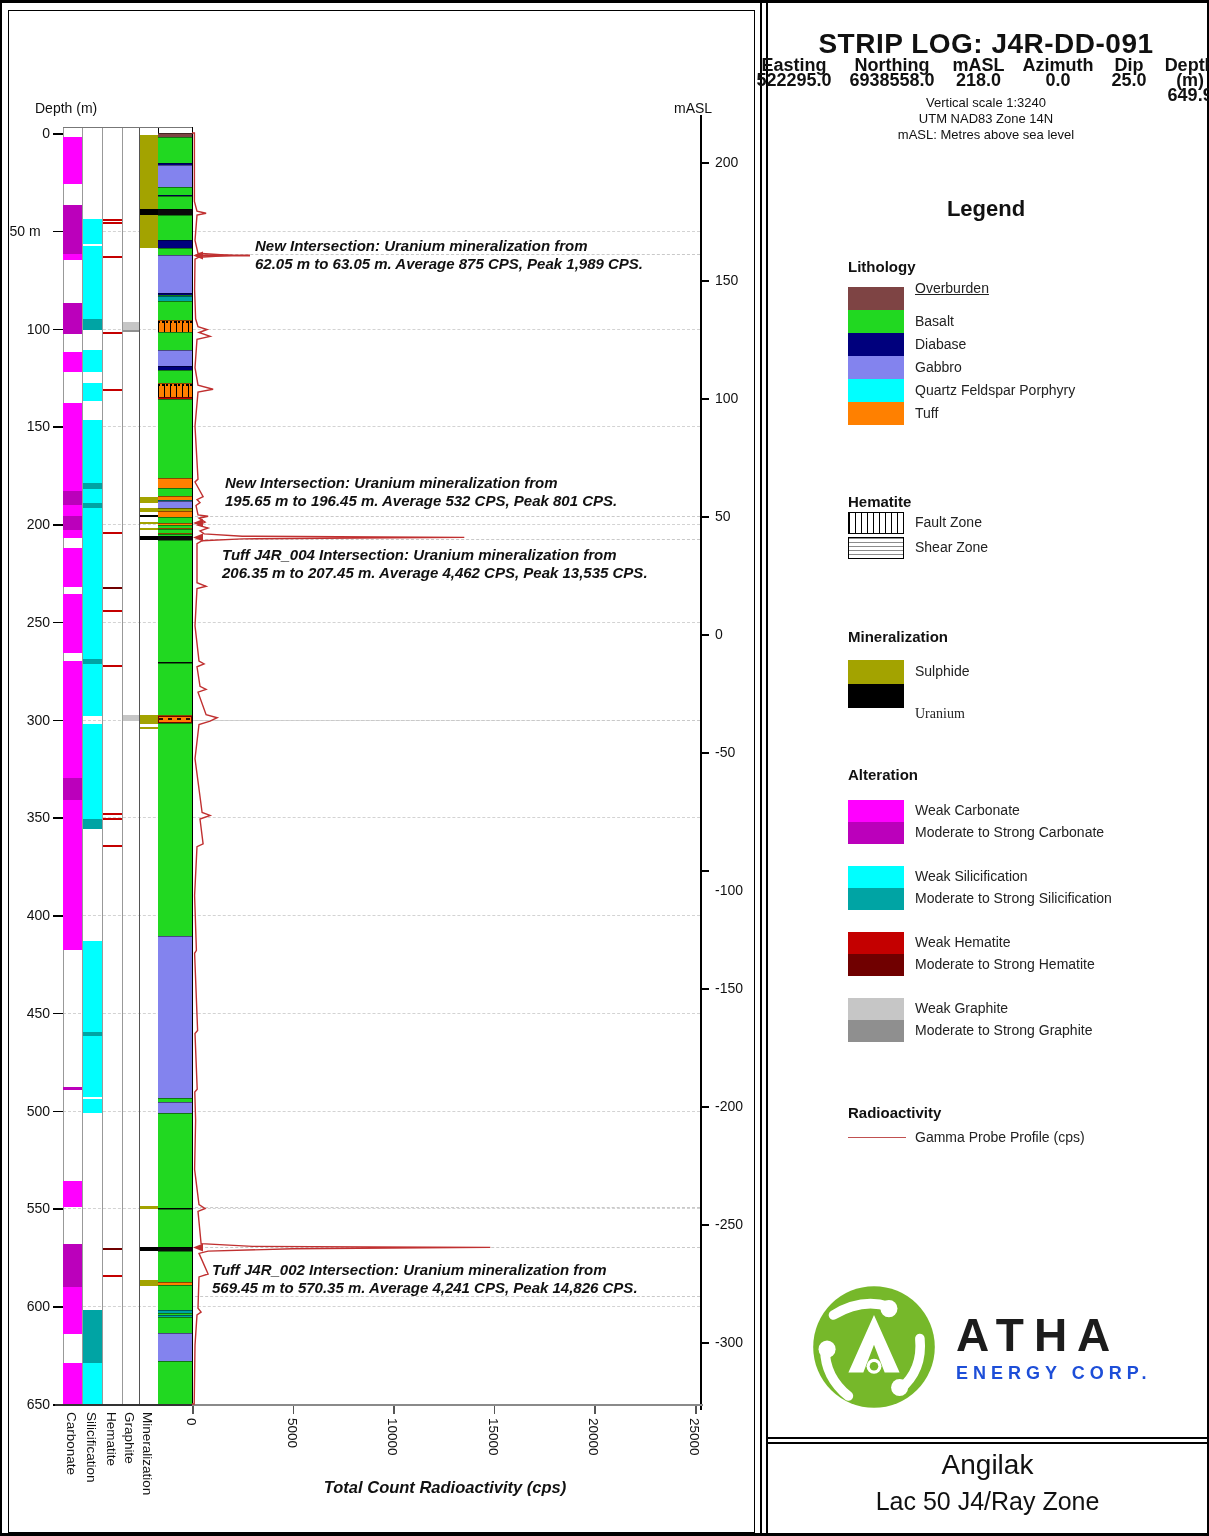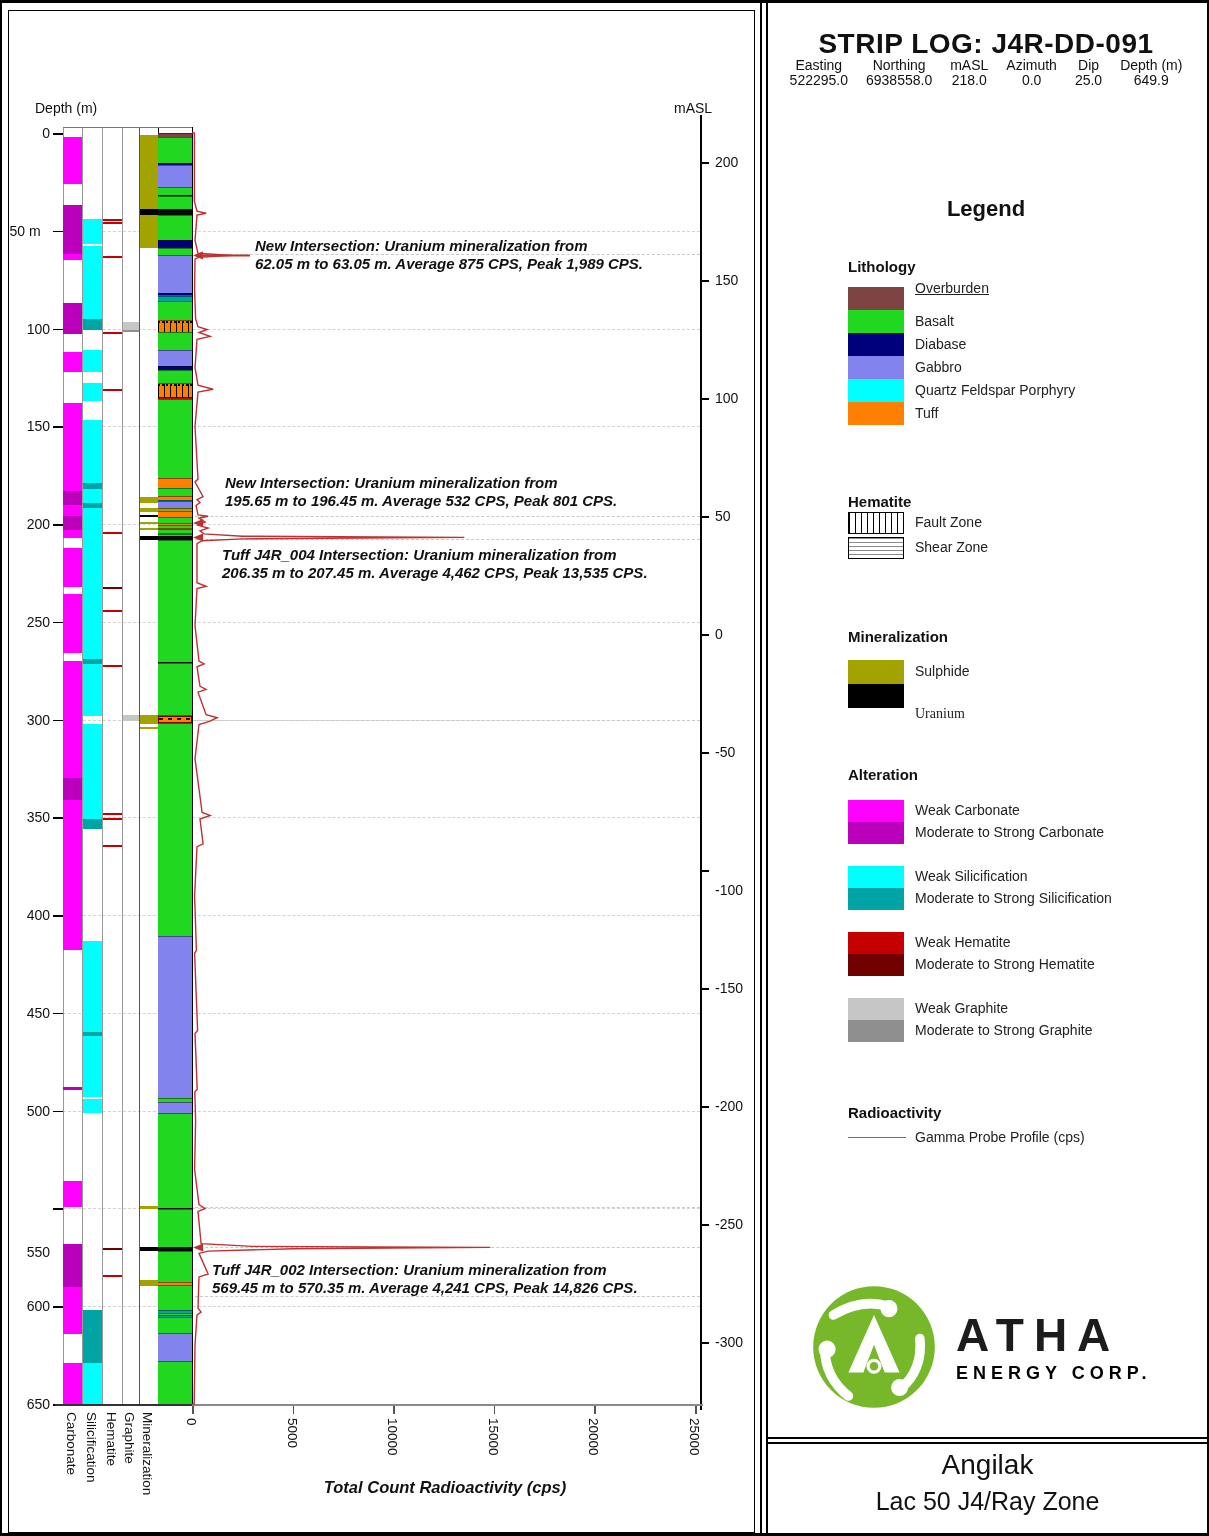--- a/index.html
+++ b/index.html
@@ -20,37 +20,37 @@
      border-top:2px dotted #000;box-sizing:border-box;}
   .hatch-shear{position:absolute;inset:0;
      background:repeating-linear-gradient(90deg,rgba(0,0,0,.85) 0 4px,transparent 4px 9px);
      background-size:9px 2px;background-repeat:repeat-x;background-position:0 45%;
      border:1.5px solid #7a0000;box-sizing:border-box;}
   .annot{position:absolute;font-size:15px;font-weight:bold;font-style:italic;line-height:18px;color:#111;white-space:nowrap;}
   
   .rp-center{position:absolute;left:772px;width:428px;text-align:center;}
   .hdr-title{font-size:28px;font-weight:600;letter-spacing:.5px;}
   .hdr-fields{display:flex;justify-content:center;gap:18px;}
-  .hdr-field{text-align:center;font-size:14px;line-height:15px;}
+  .hdr-field{text-align:center;font-size:18px;line-height:15px;font-weight:bold;}
   .hdr-scale{font-size:13px;line-height:16px;}
   .legend-title{font-size:22px;font-weight:bold;}
   .sec-head{position:absolute;left:848px;font-size:15px;font-weight:bold;}
   .sw{position:absolute;left:848px;width:56px;}
   .sw-label{position:absolute;left:915px;font-size:14px;color:#222;white-space:nowrap;}
   .sw.bordered{border:1px solid #000;box-sizing:border-box;}
   .fault-pat{background:repeating-linear-gradient(90deg,#000 0 1.5px,#fff 1.5px 6px);}
   .shear-pat{background:
      repeating-linear-gradient(0deg,transparent 0 3px, rgba(0,0,0,.45) 3px 4px),
      repeating-linear-gradient(90deg,transparent 0 7px, rgba(255,255,255,.95) 7px 10px);}
   .gamma-swatch{position:absolute;left:848px;width:58px;height:0;border-top:1.6px solid #c05050;}
   
   #logo{position:absolute;left:810px;top:1282px;width:360px;height:130px;display:flex;align-items:center;gap:18px;}
   #logo-text{display:flex;flex-direction:column;}
   #logo-brand{font-size:46px;font-weight:600;letter-spacing:10px;color:#1c1c1c;line-height:48px;}
-  #logo-sub{font-size:18px;font-weight:600;letter-spacing:5px;color:#000000;margin-top:4px;}
+  #logo-sub{font-size:18px;font-weight:600;letter-spacing:5px;color:#1d4ed8;margin-top:4px;}
   
   #footer-box{position:absolute;left:766px;top:1443px;width:443px;height:85px;text-align:center;}
   #footer-project{font-size:28px;margin-top:6px;}
   #footer-zone{font-size:25px;margin-top:6px;}
 </style>
 </head>
 <body>
 
 <div id="page">
 
@@ -112,21 +112,21 @@
       <div class="tick-label" style="left:0px;top:711.62px;width:50px;">300</div>
       <div class="abs" style="left:53px;top:817.39px;width:10px;height:1.5px;background:#000;"></div>
       <div class="tick-label" style="left:0px;top:809.39px;width:50px;">350</div>
       <div class="abs" style="left:53px;top:915.16px;width:10px;height:1.5px;background:#000;"></div>
       <div class="tick-label" style="left:0px;top:907.16px;width:50px;">400</div>
       <div class="abs" style="left:53px;top:1012.9300000000001px;width:10px;height:1.5px;background:#000;"></div>
       <div class="tick-label" style="left:0px;top:1004.9300000000001px;width:50px;">450</div>
       <div class="abs" style="left:53px;top:1110.7px;width:10px;height:1.5px;background:#000;"></div>
       <div class="tick-label" style="left:0px;top:1102.7px;width:50px;">500</div>
       <div class="abs" style="left:53px;top:1208.47px;width:10px;height:1.5px;background:#000;"></div>
-      <div class="tick-label" style="left:0px;top:1200.47px;width:50px;margin-top:44px;">550</div>
+      <div class="tick-label" style="left:0px;top:1200.47px;width:50px;">550</div>
       <div class="abs" style="left:53px;top:1306.24px;width:10px;height:1.5px;background:#000;"></div>
       <div class="tick-label" style="left:0px;top:1298.24px;width:50px;">600</div>
       <div class="abs" style="left:53px;top:1404.01px;width:10px;height:1.5px;background:#000;"></div>
       <div class="tick-label" style="left:0px;top:1396.01px;width:50px;">650</div>
       <div class="abs" style="left:700px;top:115px;width:1.5px;height:1295px;background:#000;"></div>
       <div class="abs" style="left:700px;top:162px;width:9px;height:1.5px;background:#000;"></div>
       <div class="masl-label" style="left:715px;top:154px;">200</div>
       <div class="abs" style="left:700px;top:280px;width:9px;height:1.5px;background:#000;"></div>
       <div class="masl-label" style="left:715px;top:272px;">150</div>
       <div class="abs" style="left:700px;top:398px;width:9px;height:1.5px;background:#000;"></div>
@@ -349,20 +349,25 @@
       </div>
       <div class="hdr-field">
         <div>Dip</div>
         <div>25.0</div>
       </div>
       <div class="hdr-field">
         <div>Depth (m)</div>
         <div>649.9</div>
       </div>
     </div>
+  <div class="rp-center hdr-scale" id="hdr-scale" style="top:95px;">
+      <div>Vertical scale 1:3240</div>
+      <div>UTM NAD83 Zone 14N</div>
+      <div>mASL: Metres above sea level</div>
+    </div>
 
   <div class="rp-center legend-title" style="top:196px;">Legend</div>
 
   <div class="sec-head" style="top:258px;">Lithology</div>
   <div id="litho-rows">
       <div class="sw " style="top: 287px; height: 23px; background: rgb(126, 68, 68);"></div>
       <div class="sw-label" style="top: 280px; text-decoration: underline;">Overburden</div>
       <div class="sw " style="top: 310px; height: 23px; background: rgb(33, 216, 33);"></div>
       <div class="sw-label" style="top: 312.5px;">Basalt</div>
       <div class="sw " style="top: 333px; height: 23px; background: rgb(0, 0, 125);"></div>

